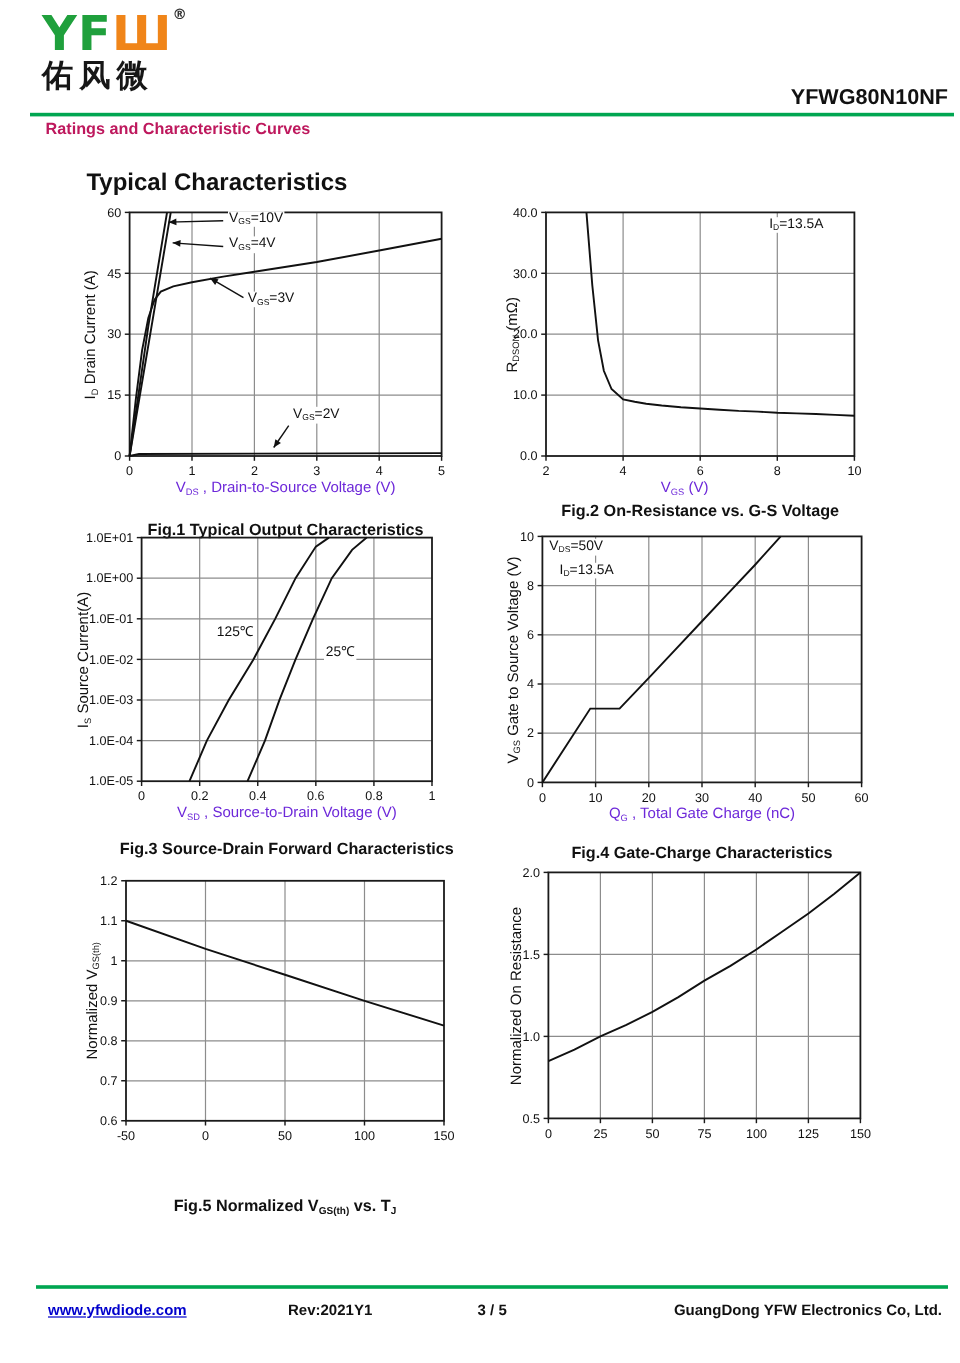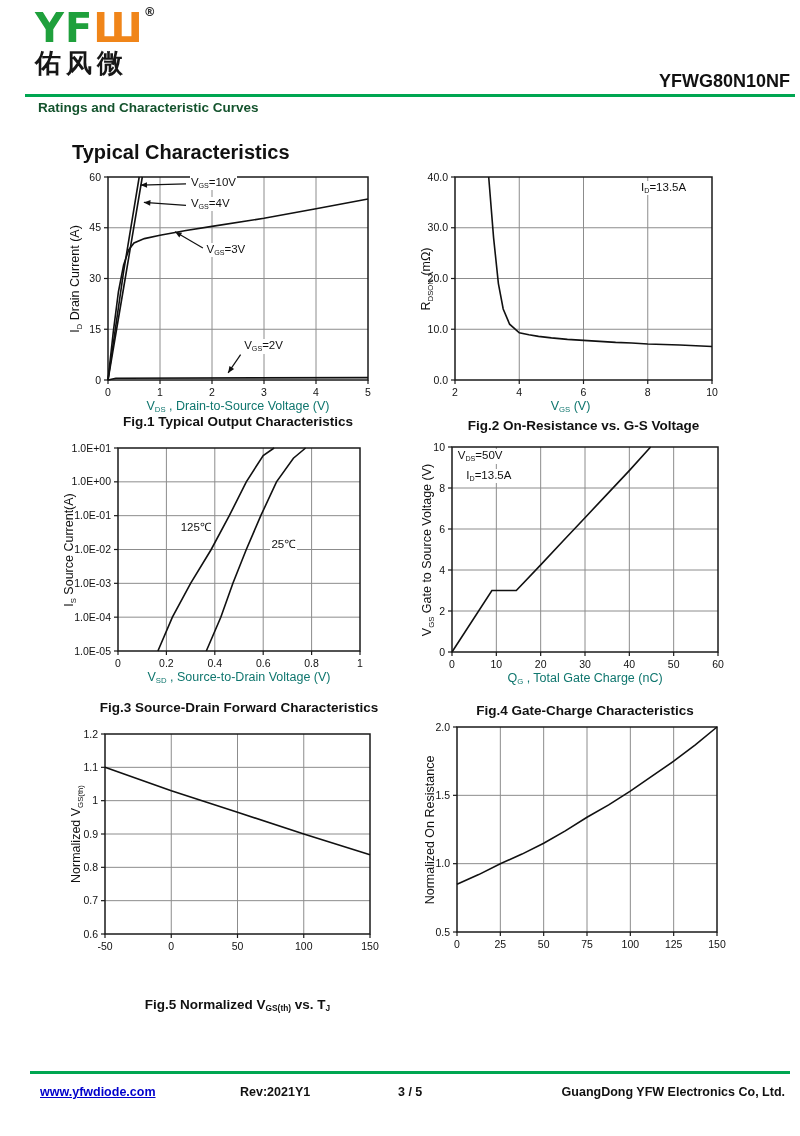--- a/index.html
+++ b/index.html
@@ -6,30 +6,30 @@
   .page{position:relative;width:800px;height:1136px;background:#ffffff;margin:0 auto;
         font-family:"Liberation Sans",sans-serif;color:#111;overflow:hidden;}
   
   .logo{position:absolute;left:35px;top:6px;line-height:1;}
   .logo-en{font-size:40px;font-weight:bold;letter-spacing:1px;font-family:"DejaVu Sans",sans-serif;}
   .lg{color:#1fa03c;} .lo{color:#f08519;}
   .lreg{font-size:12px;color:#333;vertical-align:26px;font-weight:bold;}
   .logo-cn{font-size:26px;font-weight:bold;color:#161616;letter-spacing:5px;margin-top:2px;
            font-family:"DejaVu Sans",sans-serif;}
   .hr-green{position:absolute;left:25px;top:94px;width:770px;height:3px;background:#00a651;}
-  .section-title{position:absolute;left:38px;top:100px;font-size:13.5px;font-weight:bold;color:#14532d;}
+  .section-title{position:absolute;left:38px;top:100px;font-size:13.5px;font-weight:bold;color:#be185d;}
   .part-number{position:absolute;left:520px;top:71px;width:270px;text-align:right;
                font-size:18px;font-weight:bold;color:#111;}
   .heading{position:absolute;left:72px;top:141px;font-size:20px;font-weight:bold;}
   
   .fig{position:absolute;}
   .chart{position:relative;}
   .chart svg{display:block;}
   .chart svg text{font-family:"Liberation Sans",sans-serif;font-size:10.5px;fill:#111;}
-  .xlabel{position:absolute;text-align:center;font-size:12.5px;color:#0f766e;white-space:nowrap;}
+  .xlabel{position:absolute;text-align:center;font-size:12.5px;color:#6d28d9;white-space:nowrap;}
   .ylabel{position:absolute;font-size:12.5px;color:#111;white-space:nowrap;
           transform:translate(-50%,-50%) rotate(-90deg);}
   .anno{position:absolute;font-size:11.5px;color:#111;background:#fff;padding:0 1px;
         white-space:nowrap;line-height:1.15;}
   sub{font-size:0.62em;vertical-align:-0.28em;letter-spacing:0;}
   .caption{font-size:13.5px;font-weight:bold;text-align:center;color:#111;}
   
   .footer-line{position:absolute;left:30px;top:1071px;width:760px;height:3px;background:#00a651;}
   .footer{position:absolute;left:0;top:1085px;width:706px;height:24px;font-size:12.5px;font-weight:bold;}
   .f-url{position:absolute;left:40px;color:#0000cc;text-decoration:underline;}
@@ -98,21 +98,21 @@
           <line x1="200.6" y1="189.625" x2="188.12" y2="207.89499999999998" stroke="#111" stroke-width="1.2"></line>
           <polygon points="188.12,207.89499999999998 194.09840727751745,204.10703927896202 189.47426680322607,200.94834890571866" fill="#111"></polygon>
         </svg>
         <div class="xlabel" style="left: 68px; width: 260px; top: 234px;">V<sub>DS</sub>  , Drain-to-Source Voltage (V)</div>
         <div class="ylabel" style="left: 36px; top: 113.5px;">I<sub>D</sub> Drain Current (A)</div>
         <div class="anno" style="left: 149.9px; top: 10.985px;">V<sub>GS</sub>=10V</div>
         <div class="anno" style="left: 149.9px; top: 32.3px;">V<sub>GS</sub>=4V</div>
         <div class="anno" style="left: 165.5px; top: 77.975px;">V<sub>GS</sub>=3V</div>
         <div class="anno" style="left: 203.2px; top: 174.4px;">V<sub>GS</sub>=2V</div>
       </div>
-    <div class="caption" style="margin-top: 4px; transform: translateX(13px);">Fig.1 Typical Output Characteristics</div>
+    <div class="caption" style="margin-top: 24px; transform: translateX(13px);">Fig.1 Typical Output Characteristics</div>
   </div>
   <div class="fig" style="left:420px;top:165px;width:380px;">
     <div class="chart" style="height:245px;">
         <svg width="380" height="245" viewBox="0 0 380 245">
           <line x1="99.25" y1="12" x2="99.25" y2="215" stroke="#8c8c8c" stroke-width="1"></line>
           <line x1="163.5" y1="12" x2="163.5" y2="215" stroke="#8c8c8c" stroke-width="1"></line>
           <line x1="227.75" y1="12" x2="227.75" y2="215" stroke="#8c8c8c" stroke-width="1"></line>
           <line x1="35" y1="164.25" x2="292" y2="164.25" stroke="#8c8c8c" stroke-width="1"></line>
           <line x1="35" y1="113.5" x2="292" y2="113.5" stroke="#8c8c8c" stroke-width="1"></line>
           <line x1="35" y1="62.75" x2="292" y2="62.75" stroke="#8c8c8c" stroke-width="1"></line>

